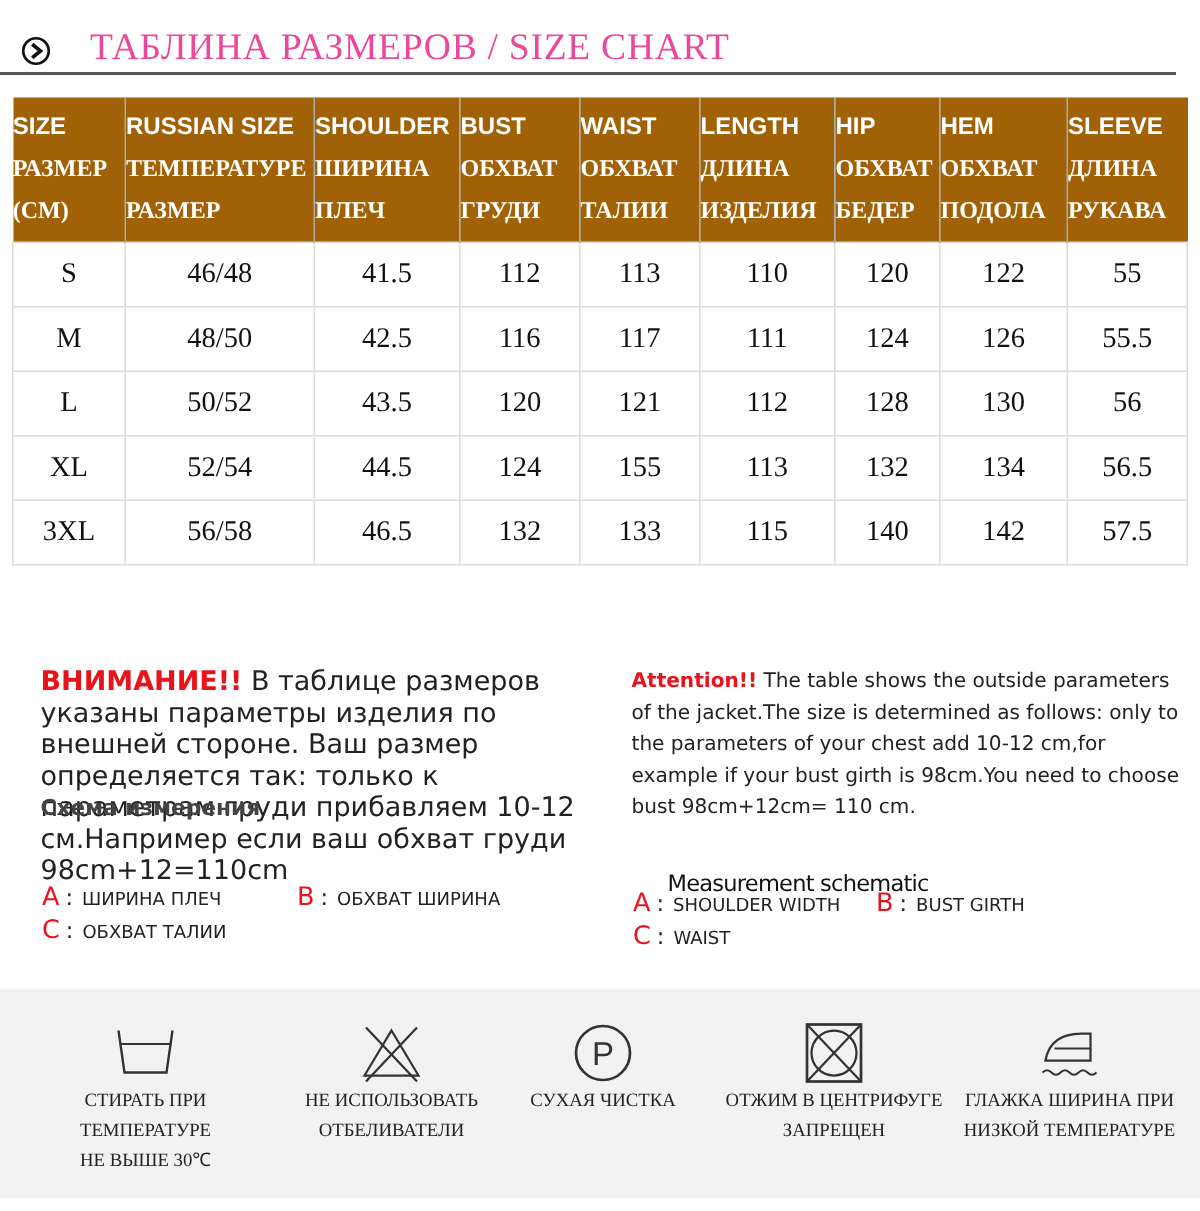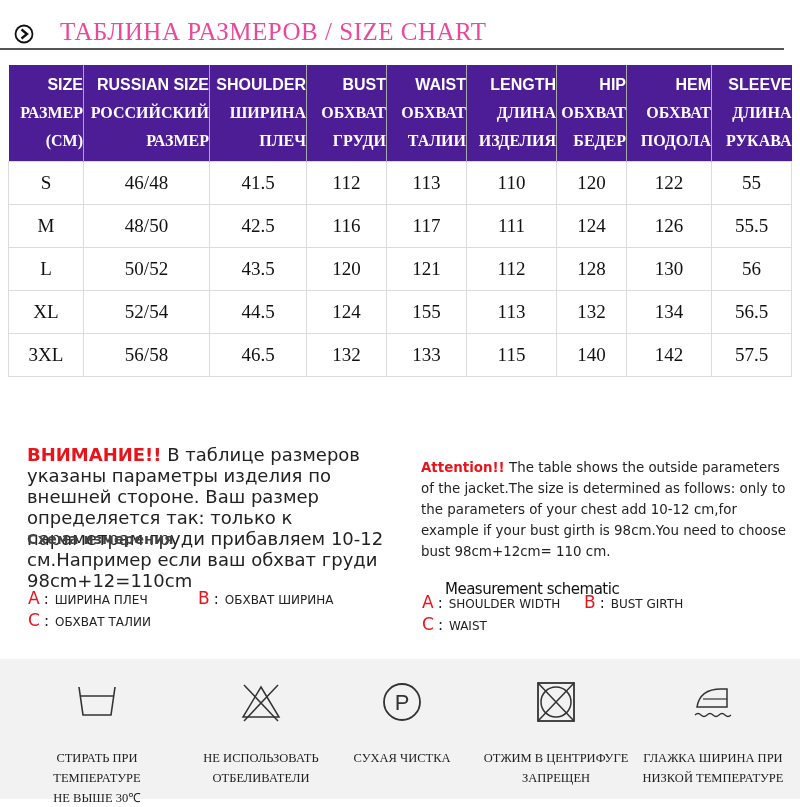--- a/index.html
+++ b/index.html
@@ -4,40 +4,40 @@
 <style>
   html, body { margin:0; padding:0; background:#ffffff; }
   body { width:800px; height:807px; position:relative; overflow:hidden; font-family:"Liberation Serif", serif; color:#111; }
 
   .title-bar { position:absolute; left:0; top:0; width:800px; height:50px; }
   .title-icon { position:absolute; left:14px; top:24px; width:20px; height:20px; }
   .title-text { position:absolute; left:42px; top:18px; font-family:"Liberation Serif", serif; font-weight:normal; font-size:25px; letter-spacing:0.5px; color:#ec4899; white-space:nowrap;margin-left:18px; }
   .title-rule { position:absolute; left:0; top:48px; width:784px; height:2px; background:#555; }
 
   table.size-table { position:absolute; left:8px; top:65px; border-collapse:collapse; table-layout:fixed; width:783px; }
-  .size-table th { background:#4c1d95; color:#ffffff; font-weight:bold; text-align:right; vertical-align:middle; padding:0; height:96px; border-right:1px solid #aaaaaa; }
+  .size-table th { background:#a16207; color:#ffffff; font-weight:bold; text-align:left; vertical-align:middle; padding:0; height:96px; border-right:1px solid #aaaaaa; }
   .size-table th:last-child { border-right:none; }
   .size-table th .en { display:block; font-family:"Liberation Sans", sans-serif; font-size:16px; line-height:28px; }
   .size-table th .ru { display:block; font-family:"Liberation Serif", serif; font-size:16px; line-height:28px; }
   .size-table td { height:42px; text-align:center; vertical-align:middle; font-family:"Liberation Serif", serif; font-size:19px; color:#111; border:1px solid #dcdcdc; padding:0; }
 
   .note { position:absolute; font-family:"DejaVu Sans", sans-serif; color:#222; }
   .note-ru { left:27px; top:444px; width:380px; font-size:18px; line-height:21px; }
-  .note-en { left:421px; top:444px; width:370px; font-size:13.4px; line-height:21px;margin-top:13px; }
+  .note-en { left:421px; top:444px; width:370px; font-size:13.4px; line-height:21px; }
   .warn { color:#e8141b; font-weight:bold; }
   .scheme-title { position:absolute; font-family:"DejaVu Sans", sans-serif; font-weight:bold; font-size:14.5px; color:#444; }
   .scheme-title.en { font-weight:normal; color:#111; font-size:15px; letter-spacing:-0.5px; }
   .legend-item { position:absolute; font-family:"DejaVu Sans", sans-serif; font-size:12px; color:#222; white-space:nowrap; }
   .legend-item .key { color:#e8141b; font-size:17px; margin-right:4px; }
   .legend-item .colon { color:#222; font-size:15px; margin-right:6px; }
 
   .care-band { position:absolute; left:0; top:659px; width:800px; height:140px; background:#f2f2f2; }
   .care-item { position:absolute; top:0; width:160px; text-align:center; }
   .care-icon { position:absolute; top:20px; left:50%; transform:translateX(-50%); width:60px; height:48px; }
-  .care-label { position:absolute; top:89px; left:0; width:160px; font-family:"Liberation Serif", serif; font-size:12.5px; line-height:20px; color:#222; text-align:center; }
+  .care-label { position:absolute; top:64px; left:0; width:160px; font-family:"Liberation Serif", serif; font-size:12.5px; line-height:20px; color:#222; text-align:center; }
 </style>
 </head>
 <body>
 
 <div class="title-bar">
   <svg class="title-icon" viewBox="0 0 20 20">
     <circle cx="10" cy="10" r="8.5" fill="none" stroke="#111" stroke-width="1.8"></circle>
     <path d="M7.5 5.5 L13 10 L7.5 14.5" fill="none" stroke="#111" stroke-width="2.4" stroke-linejoin="miter"></path>
   </svg>
   <div class="title-text">ТАБЛИНА РАЗМЕРОВ / SIZE CHART</div>
@@ -58,21 +58,21 @@
   </colgroup>
   <thead>
     <tr>
       <th>
           <span class="en">SIZE</span>
           <span class="ru">РАЗМЕР</span>
           <span class="ru">(CM)</span>
         </th>
       <th>
           <span class="en">RUSSIAN SIZE</span>
-          <span class="ru">РОССИЙСКИЙ</span>
+          <span class="ru">ТЕМПЕРАТУРЕ</span>
           <span class="ru">РАЗМЕР</span>
         </th>
       <th>
           <span class="en">SHOULDER</span>
           <span class="ru">ШИРИНА</span>
           <span class="ru">ПЛЕЧ</span>
         </th>
       <th>
           <span class="en">BUST</span>
           <span class="ru">ОБХВАТ</span>

